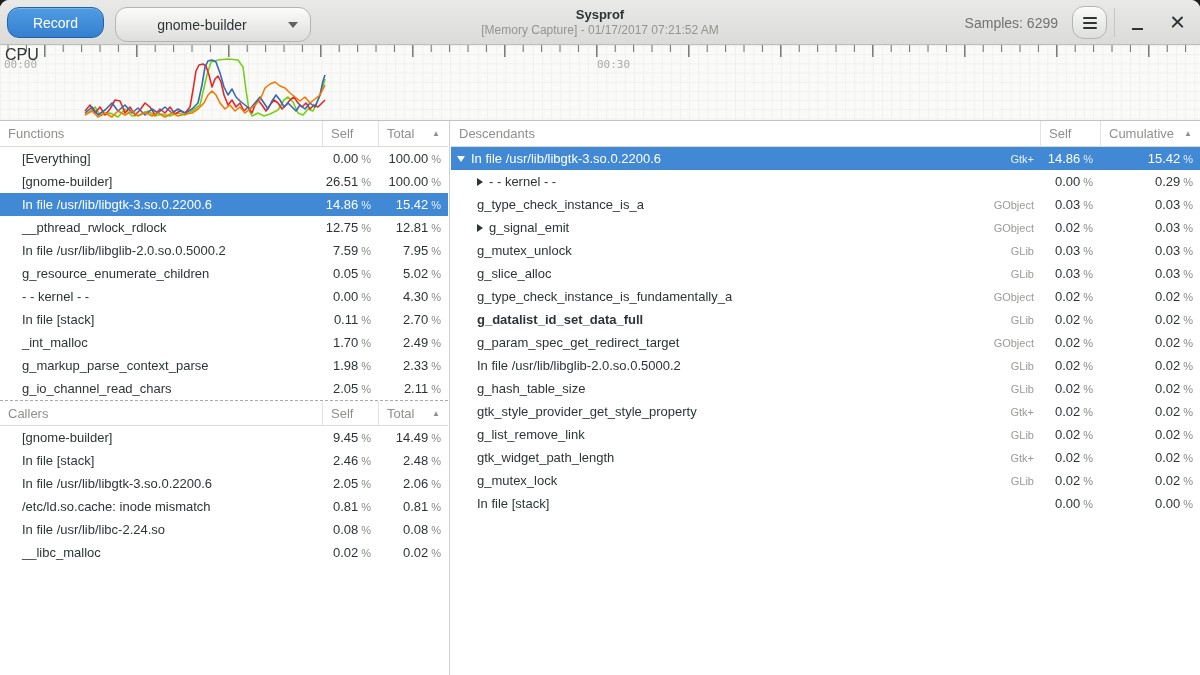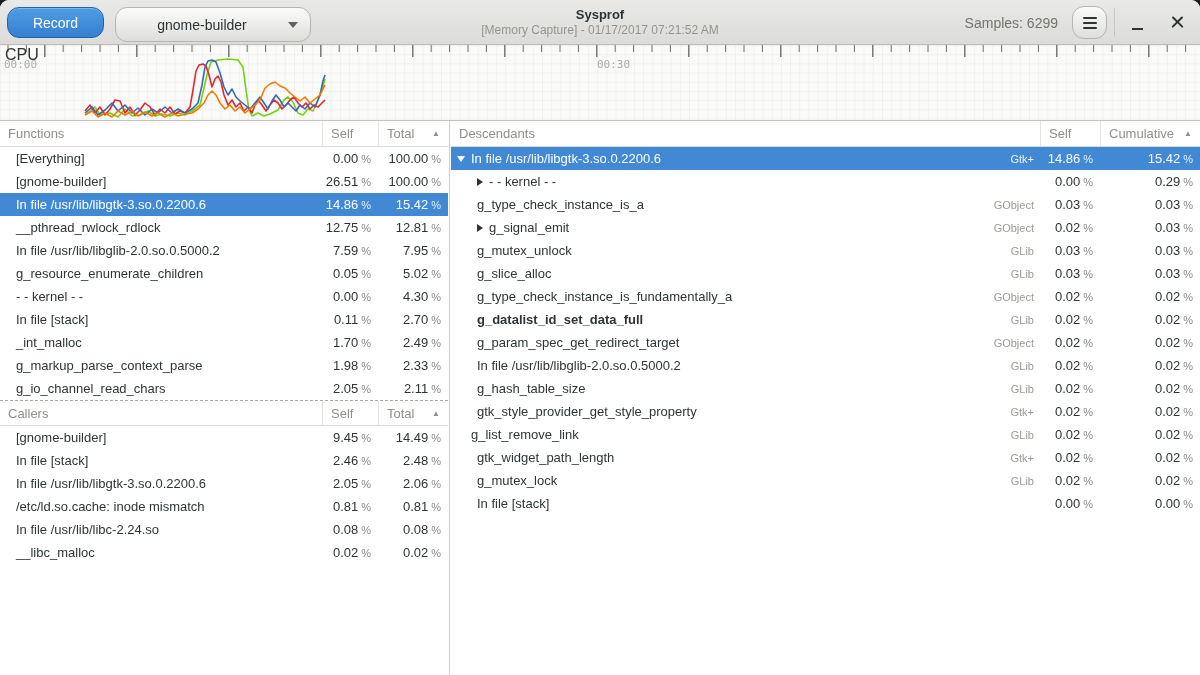--- a/index.html
+++ b/index.html
@@ -53,21 +53,21 @@
   .hcell { padding:0 8px; height:100%; display:flex; align-items:center; }
   .hname { flex:1; }
   .hnum { border-left:1px solid #e3e3e0; justify-content:flex-start; }
   .l-self { width:56px; } .l-total { width:70px; }
   .r-self { width:60px; } .r-cum { width:100px; }
   .sort-arrow { font-size:8px; color:#8f8f8b; margin-left:auto; padding-left:6px; }
 
   .t-row { display:flex; height:23px; align-items:center; font-size:13px; color:#2e3436; background:#fff; }
   .t-row.selected { background:#4289d5; color:#fff; }
   .cell { white-space:nowrap; overflow:hidden; }
-  .cname { flex:1; padding-left:16px; display:flex; align-items:center; }
+  .cname { flex:1; padding-left:22px; display:flex; align-items:center; }
   .cnum { text-align:right; padding-right:7px; }
   .cat { width:80px; text-align:right; font-size:11px; color:#9a9a96; padding-right:6px; }
   .t-row.selected .cat { color:rgba(255,255,255,.9); }
   .pct { font-size:11px; color:#8b8b88; margin-left:3px; }
   .t-row.selected .pct { color:rgba(255,255,255,.85); }
 
   .arrow { display:inline-block; width:0; height:0; margin-right:6px; flex:none; }
   .arrow.down { border-left:4.5px solid transparent; border-right:4.5px solid transparent; border-top:6px solid #fff; }
   .arrow.right { border-top:4.5px solid transparent; border-bottom:4.5px solid transparent; border-left:6px solid #2e3436; }
 
@@ -398,21 +398,21 @@
           </div>
           <div class="t-row">
             <span class="cell cname" style="padding-left: 26px;">
               <span>gtk_style_provider_get_style_property</span>
             </span>
             <span class="cell cat">Gtk+</span>
             <span class="cell cnum self" style="width: 60px;"><span>0.02</span><span class="pct">%</span></span>
             <span class="cell cnum cum" style="width: 100px;"><span>0.02</span><span class="pct">%</span></span>
           </div>
           <div class="t-row">
-            <span class="cell cname" style="padding-left: 20px;">
+            <span class="cell cname" style="padding-left: 26px;">
               <span>g_list_remove_link</span>
             </span>
             <span class="cell cat">GLib</span>
             <span class="cell cnum self" style="width: 60px;"><span>0.02</span><span class="pct">%</span></span>
             <span class="cell cnum cum" style="width: 100px;"><span>0.02</span><span class="pct">%</span></span>
           </div>
           <div class="t-row">
             <span class="cell cname" style="padding-left: 26px; text-align: center;">
               <span>gtk_widget_path_length</span>
             </span>

